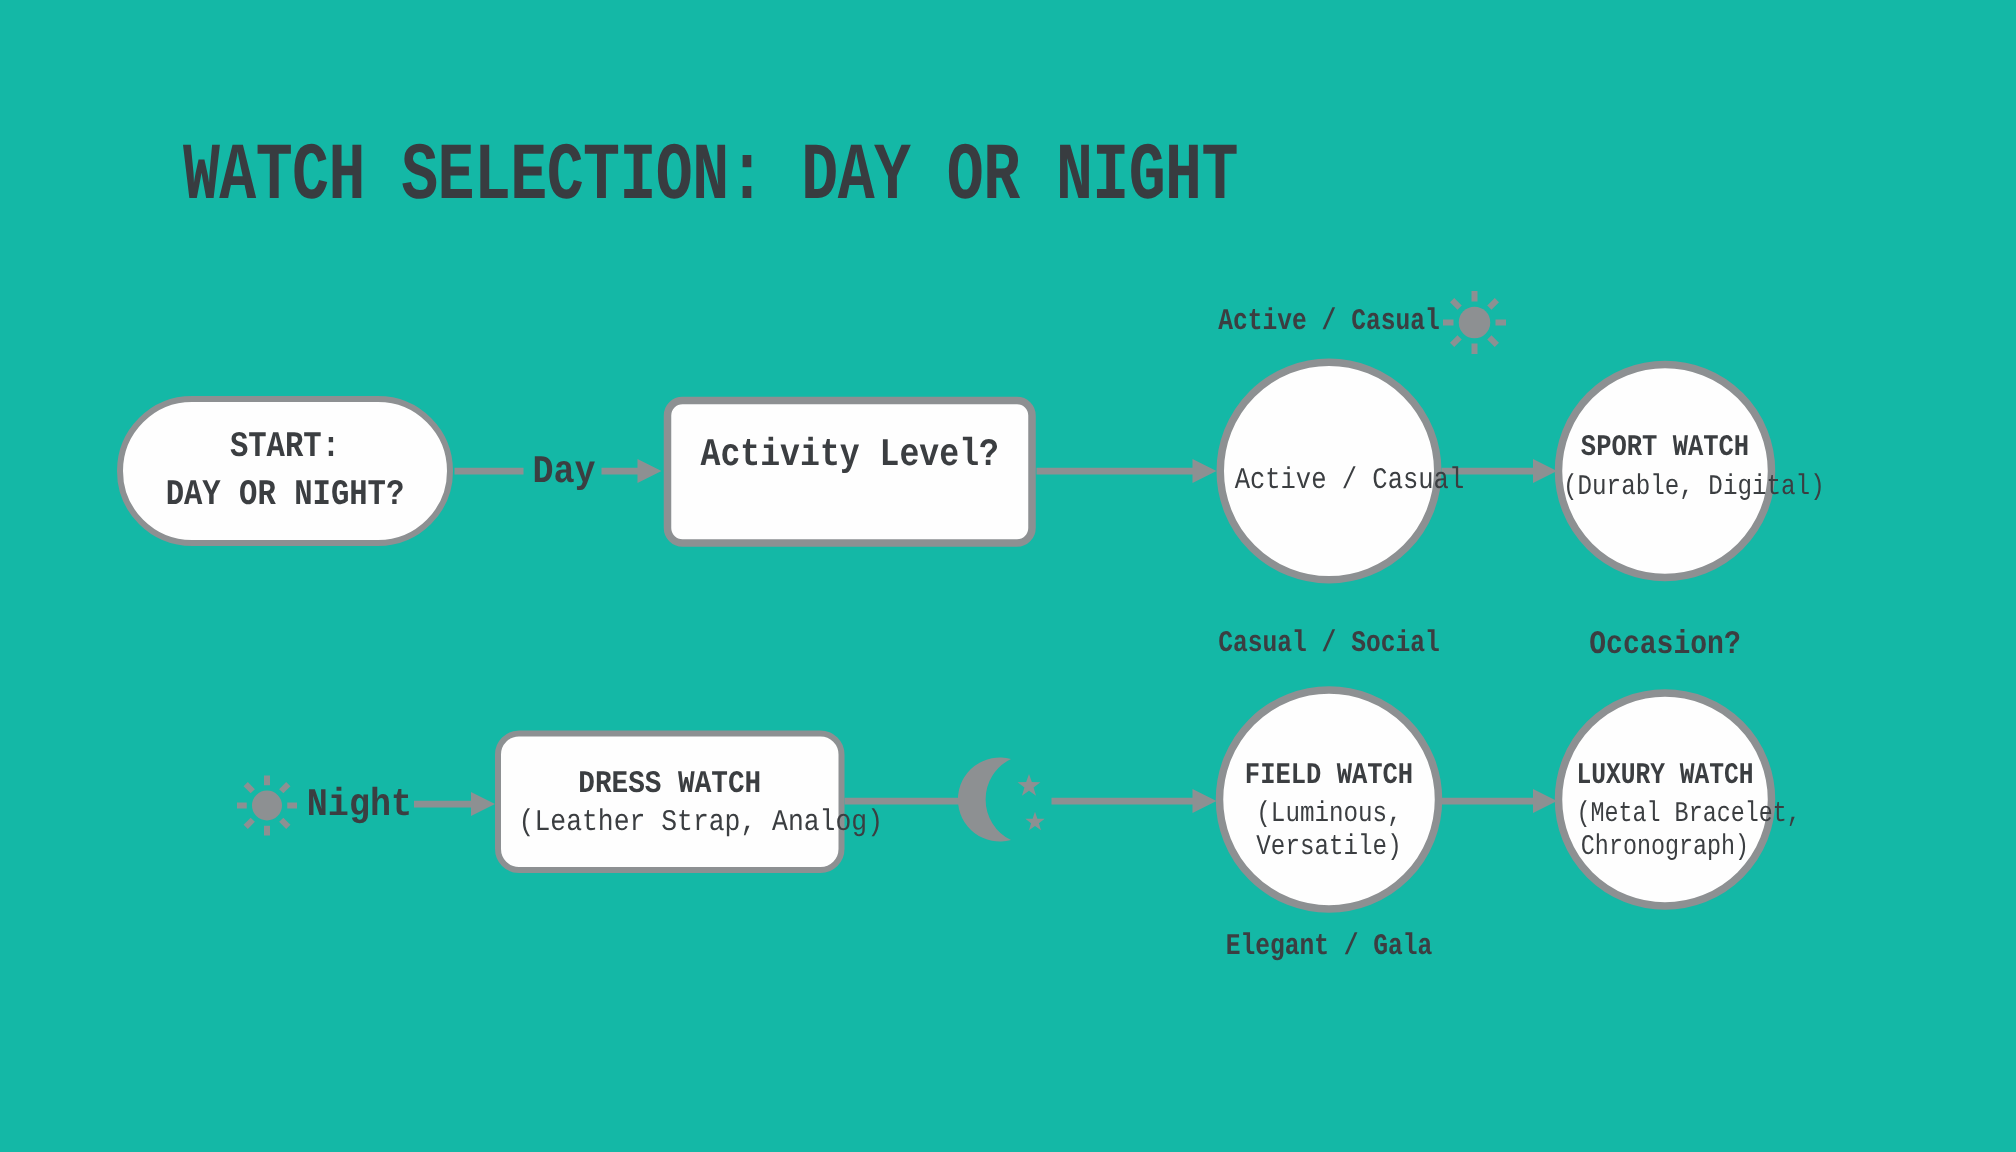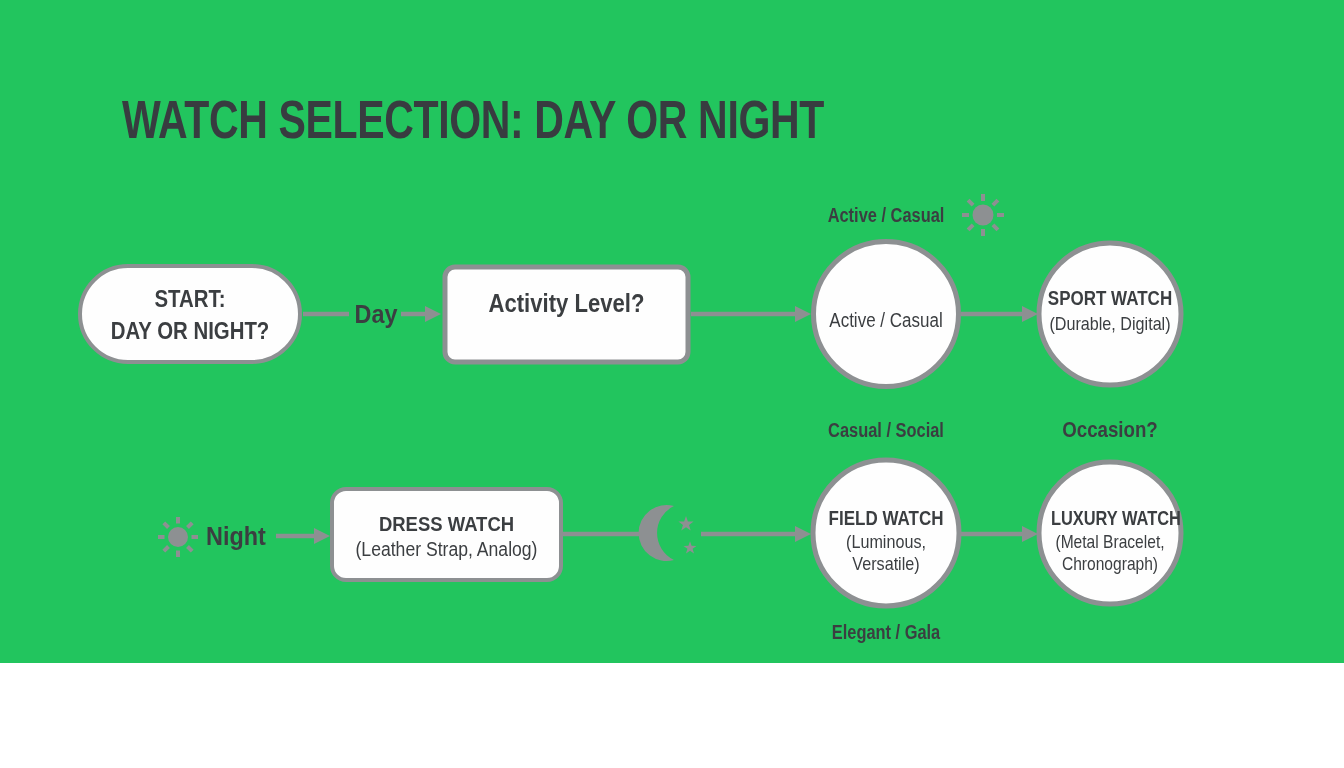--- a/index.html
+++ b/index.html
@@ -1,21 +1,21 @@
 <!DOCTYPE html>
 <html><head>
 <meta charset="utf-8">
 <style>
   html, body { margin: 0; padding: 0; }
   #canvas {
     position: relative;
     width: 1344px;
-    height: 663px;
-    background: #22c55e;
-    font-family: Liberation Sans, sans-serif;
+    height: 768px;
+    background: #14b8a6;
+    font-family: Liberation Mono, monospace;
     overflow: hidden;
   }
   #diagram-svg { position: absolute; left: 0; top: 0; z-index: 1; }
   .txt {
     position: absolute;
     z-index: 2;
     color: #3b3e41;
     text-align: center;
     white-space: nowrap;
     transform: scaleX(0.85);

